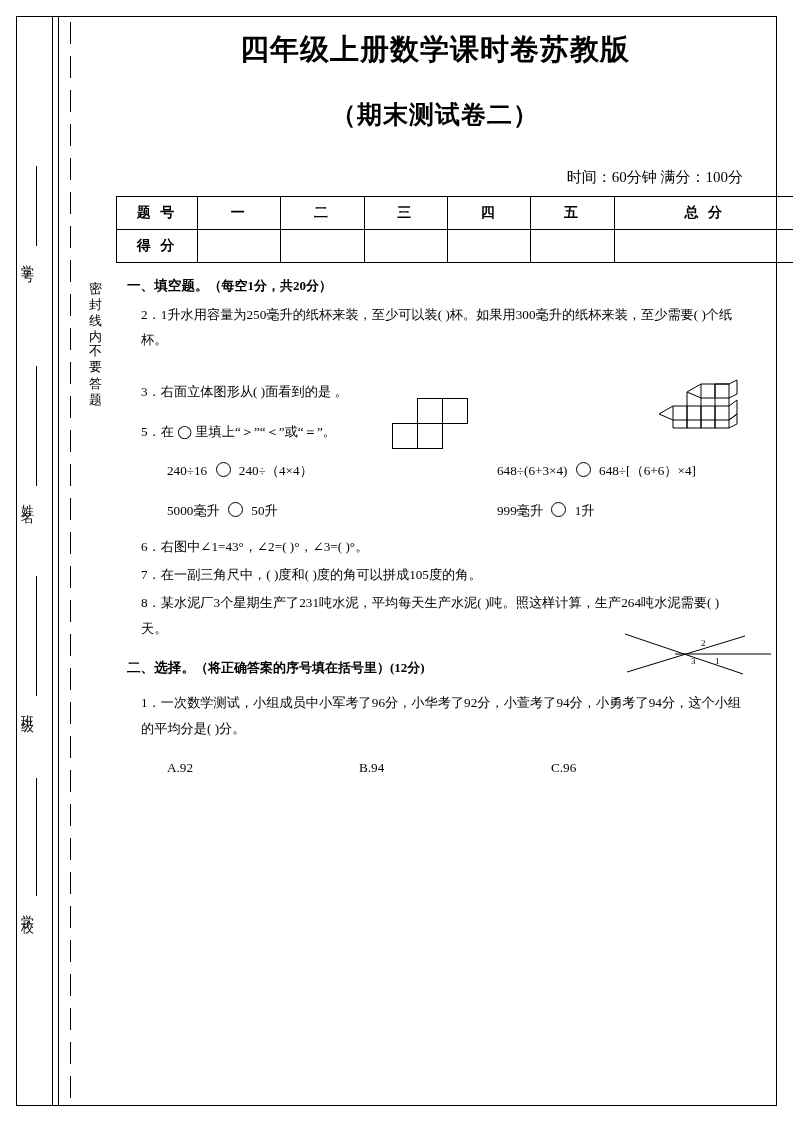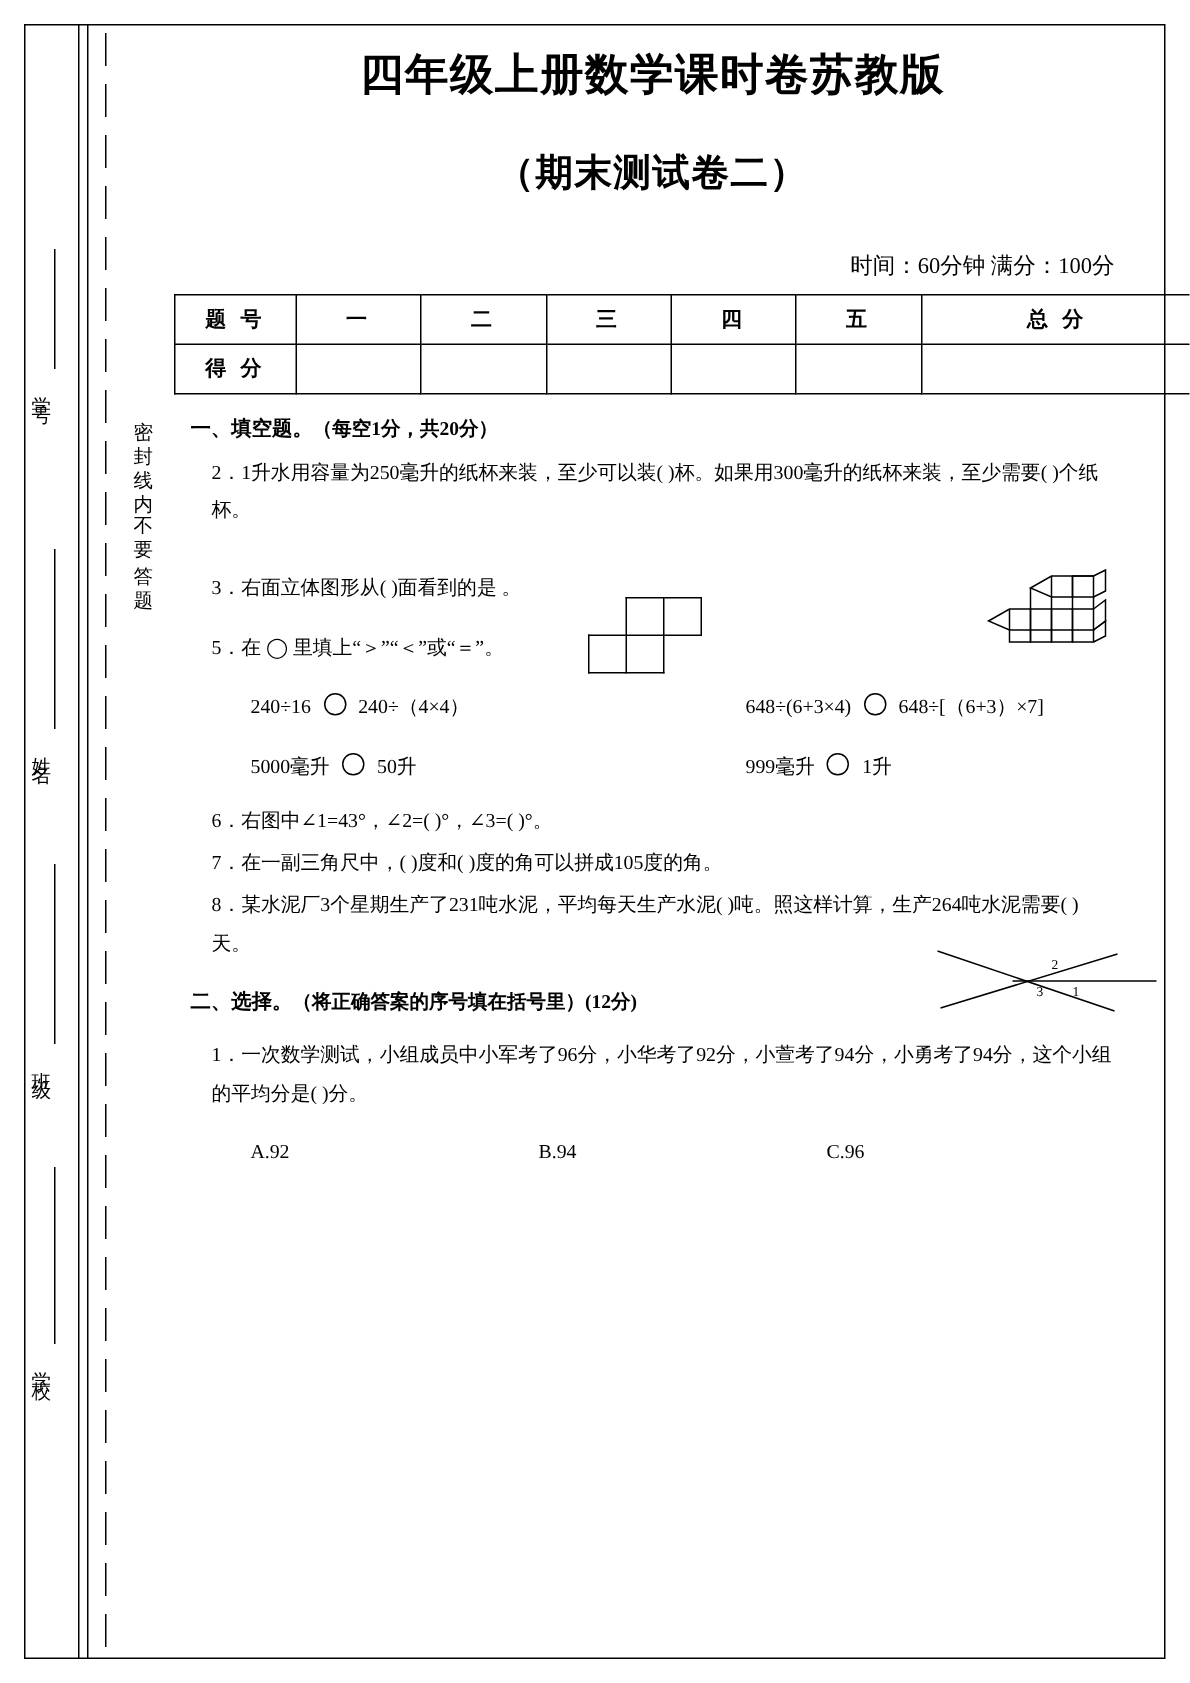--- a/index.html
+++ b/index.html
@@ -311,21 +311,21 @@
 
   <div class="cmp-row" style="margin-top:14px">
     <span class="cmp-left">
       <span>240÷16</span>
       <span class="circ"></span>
       <span>240÷（4×4）</span>
     </span>
     <span class="cmp-right">
       <span>648÷(6+3×4)</span>
       <span class="circ"></span>
-      <span>648÷[（6+3）×7]</span>
+      <span>648÷[（6+6）×4]</span>
     </span>
   </div>
 
   <div class="cmp-row" style="margin-top:18px">
     <span class="cmp-left">
       <span>5000毫升</span>
       <span class="circ"></span>
       <span>50升</span>
     </span>
     <span class="cmp-right">

